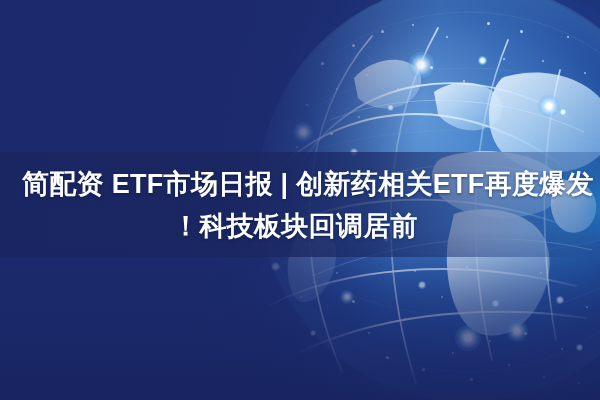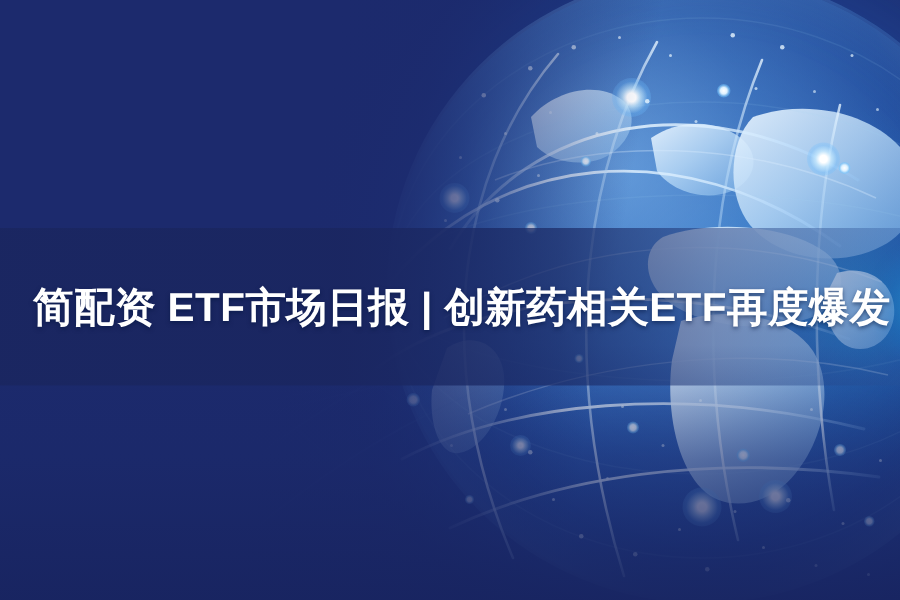--- a/index.html
+++ b/index.html
@@ -324,15 +324,16 @@
     <div class="p" style="left:540px;top:272px;width:2px;height:2px;opacity:.55"></div>
   </div>
 
   <div class="bg-dark-left"></div>
   <div class="bg-bottom-fade"></div>
 
   <div class="text-band"></div>
 
   <div class="headline">
     <div class="hl-line hl-line1">简配资 ETF市场日报 | 创新药相关ETF再度爆发</div>
+    <div class="hl-line hl-line2">！科技板块回调居前</div>
   </div>
 
 </div>
 
 </body></html>

